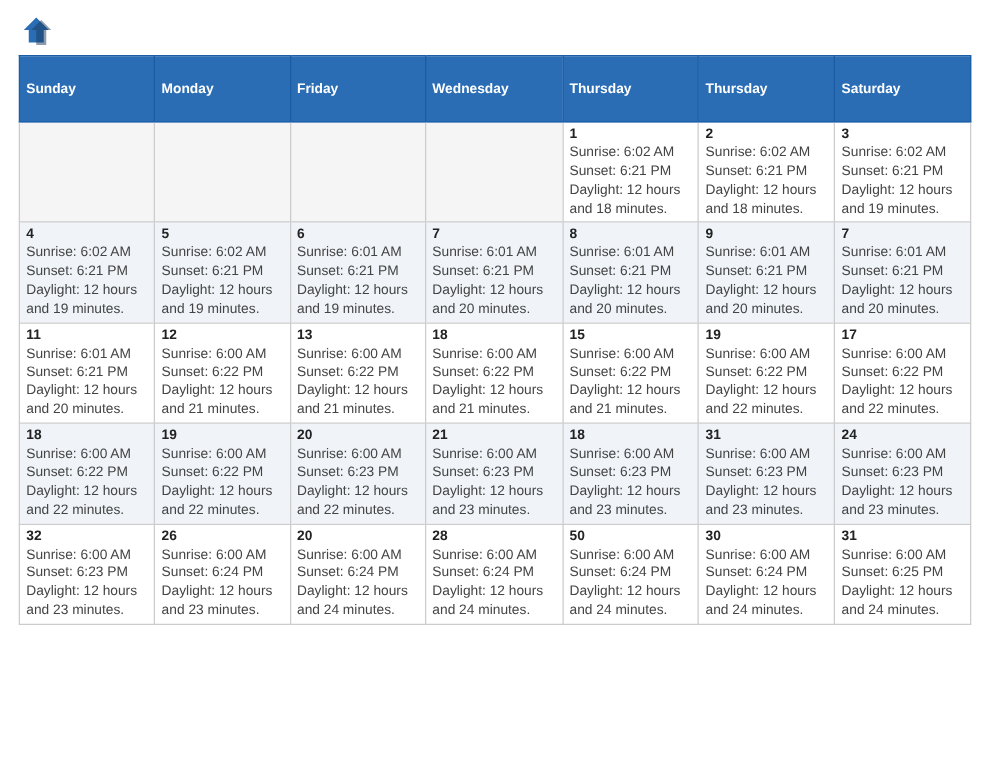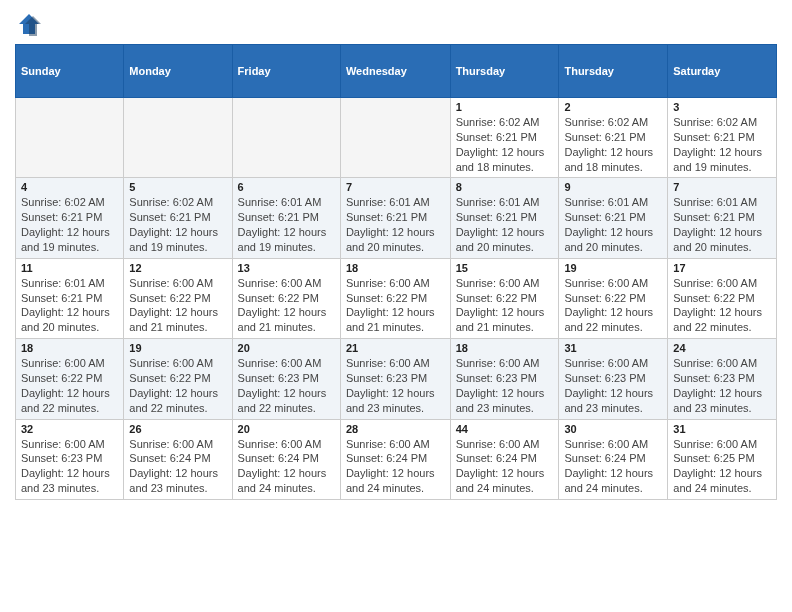--- a/index.html
+++ b/index.html
@@ -254,21 +254,21 @@
           </td>
           <td>
             <span class="day-num">20</span>
             <div class="day-info">Sunrise: 6:00 AM<br>Sunset: 6:24 PM<br>Daylight: 12 hours<br>and 24 minutes.</div>
           </td>
           <td>
             <span class="day-num">28</span>
             <div class="day-info">Sunrise: 6:00 AM<br>Sunset: 6:24 PM<br>Daylight: 12 hours<br>and 24 minutes.</div>
           </td>
           <td>
-            <span class="day-num">44</span>
+            <span class="day-num">50</span>
             <div class="day-info">Sunrise: 6:00 AM<br>Sunset: 6:24 PM<br>Daylight: 12 hours<br>and 24 minutes.</div>
           </td>
           <td>
             <span class="day-num">30</span>
             <div class="day-info">Sunrise: 6:00 AM<br>Sunset: 6:24 PM<br>Daylight: 12 hours<br>and 24 minutes.</div>
           </td>
           <td>
             <span class="day-num">31</span>
             <div class="day-info">Sunrise: 6:00 AM<br>Sunset: 6:25 PM<br>Daylight: 12 hours<br>and 24 minutes.</div>
           </td>

